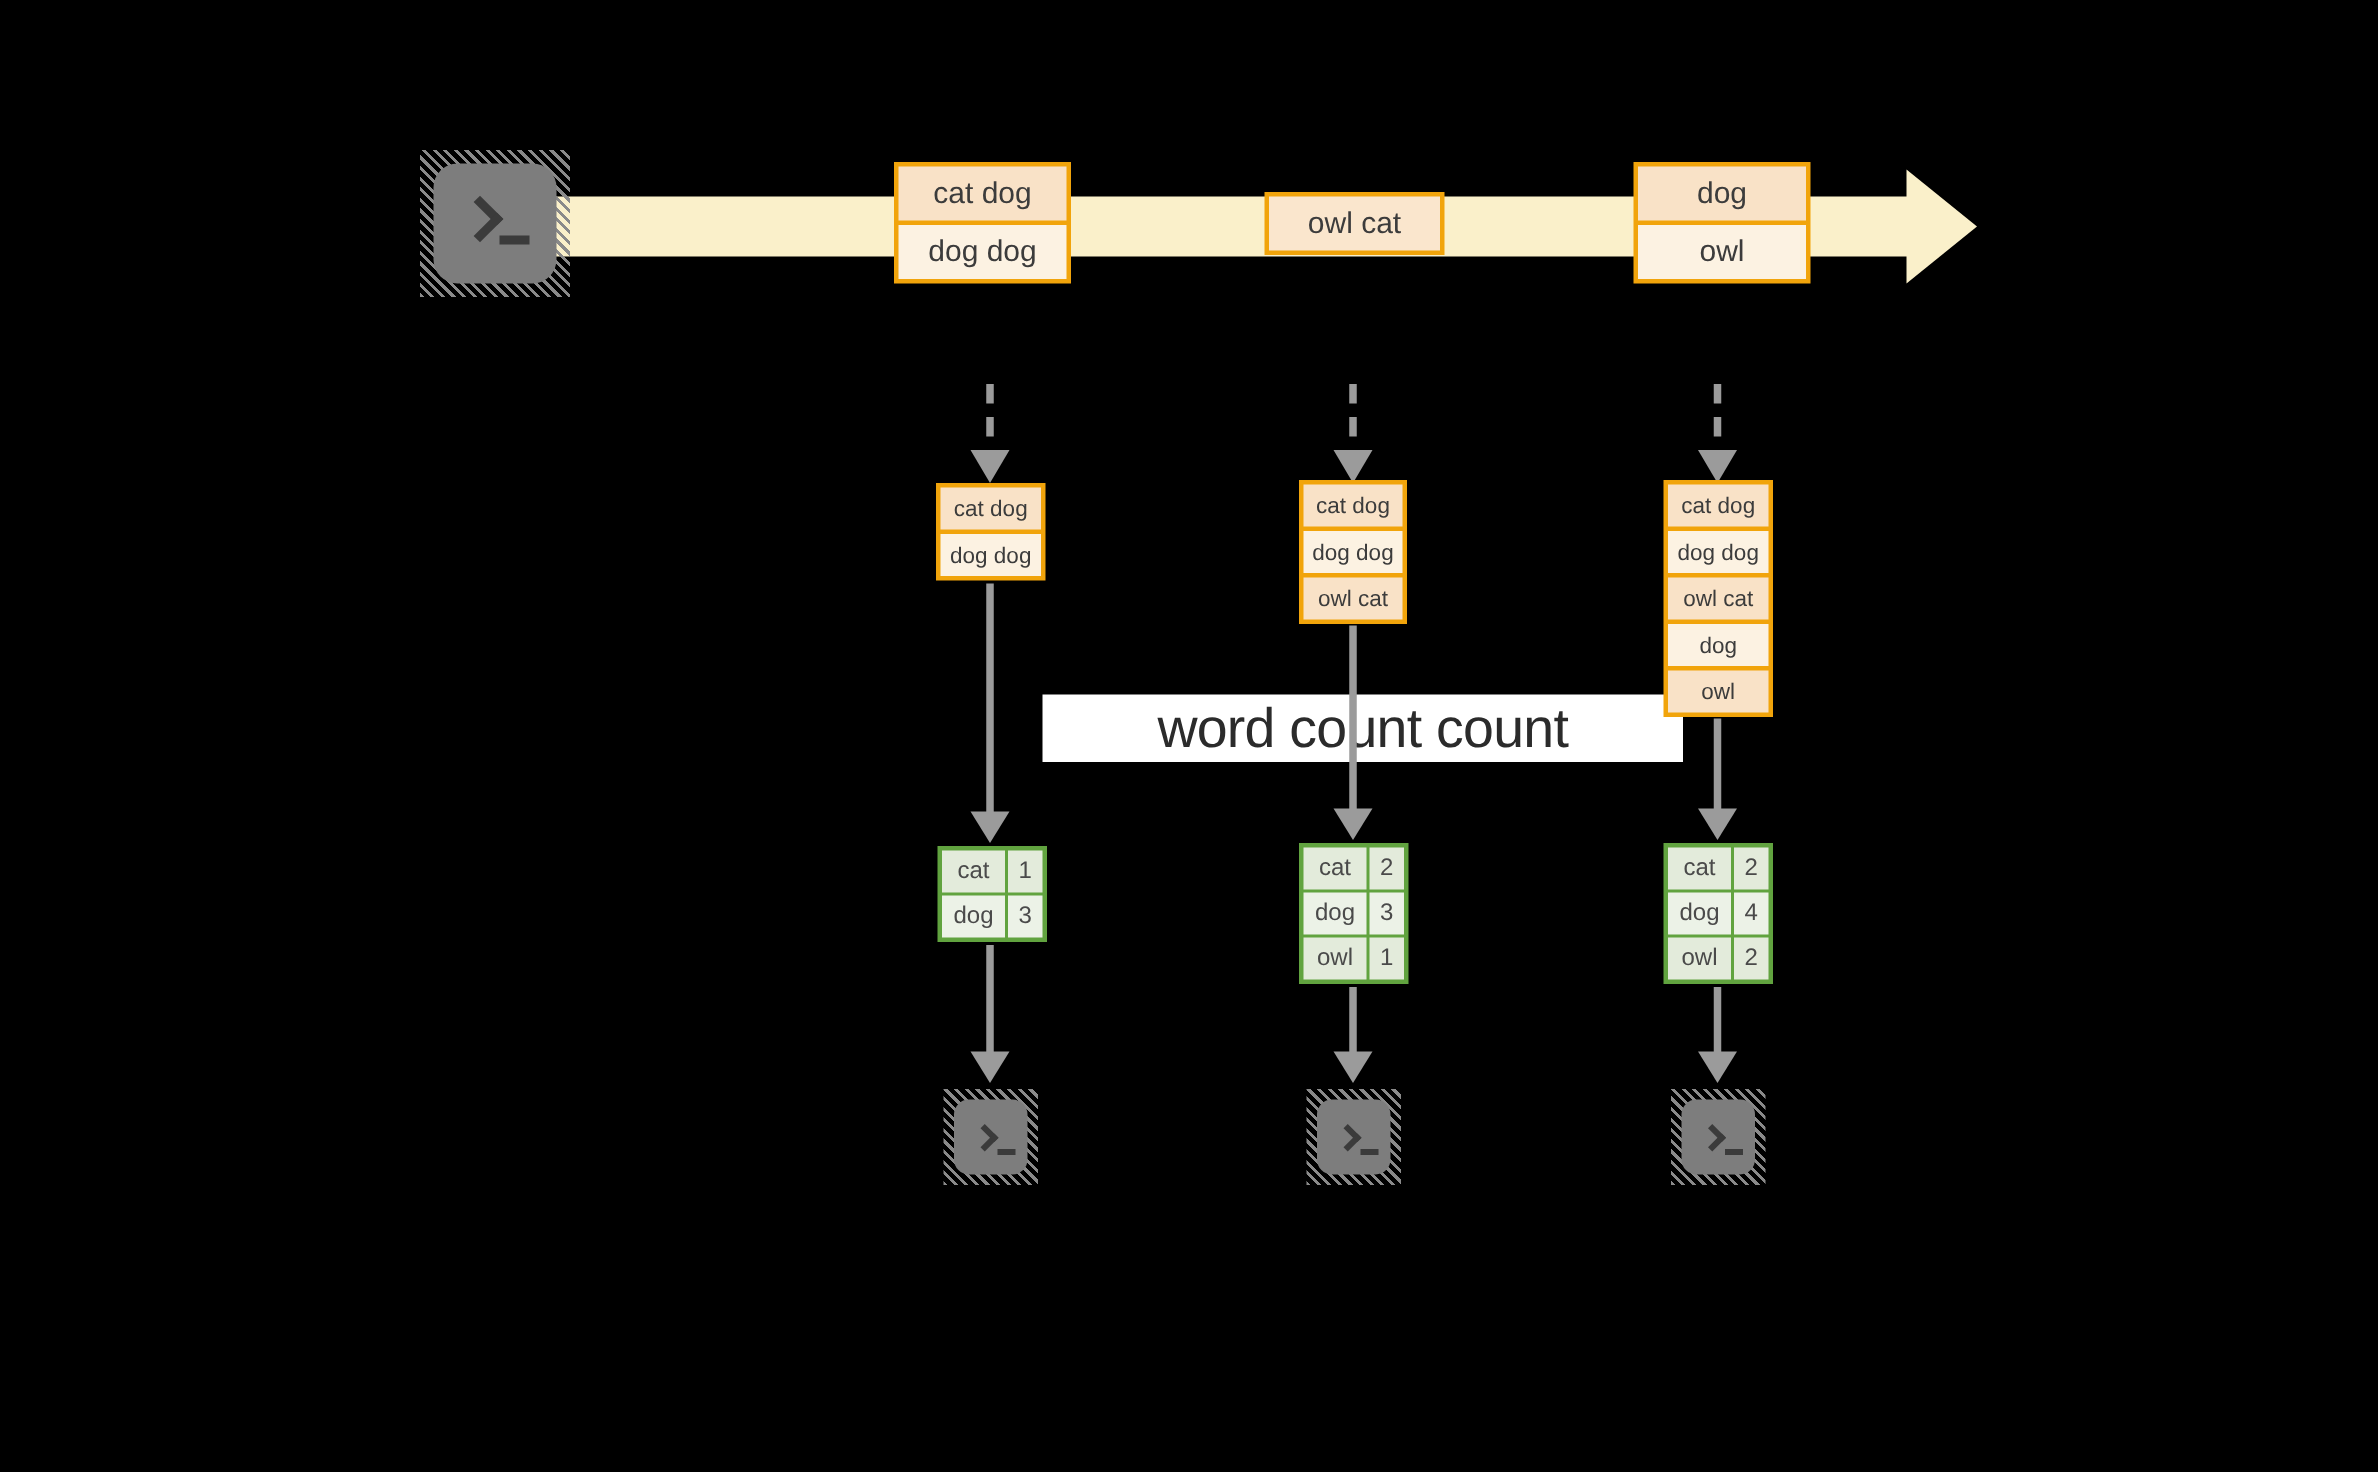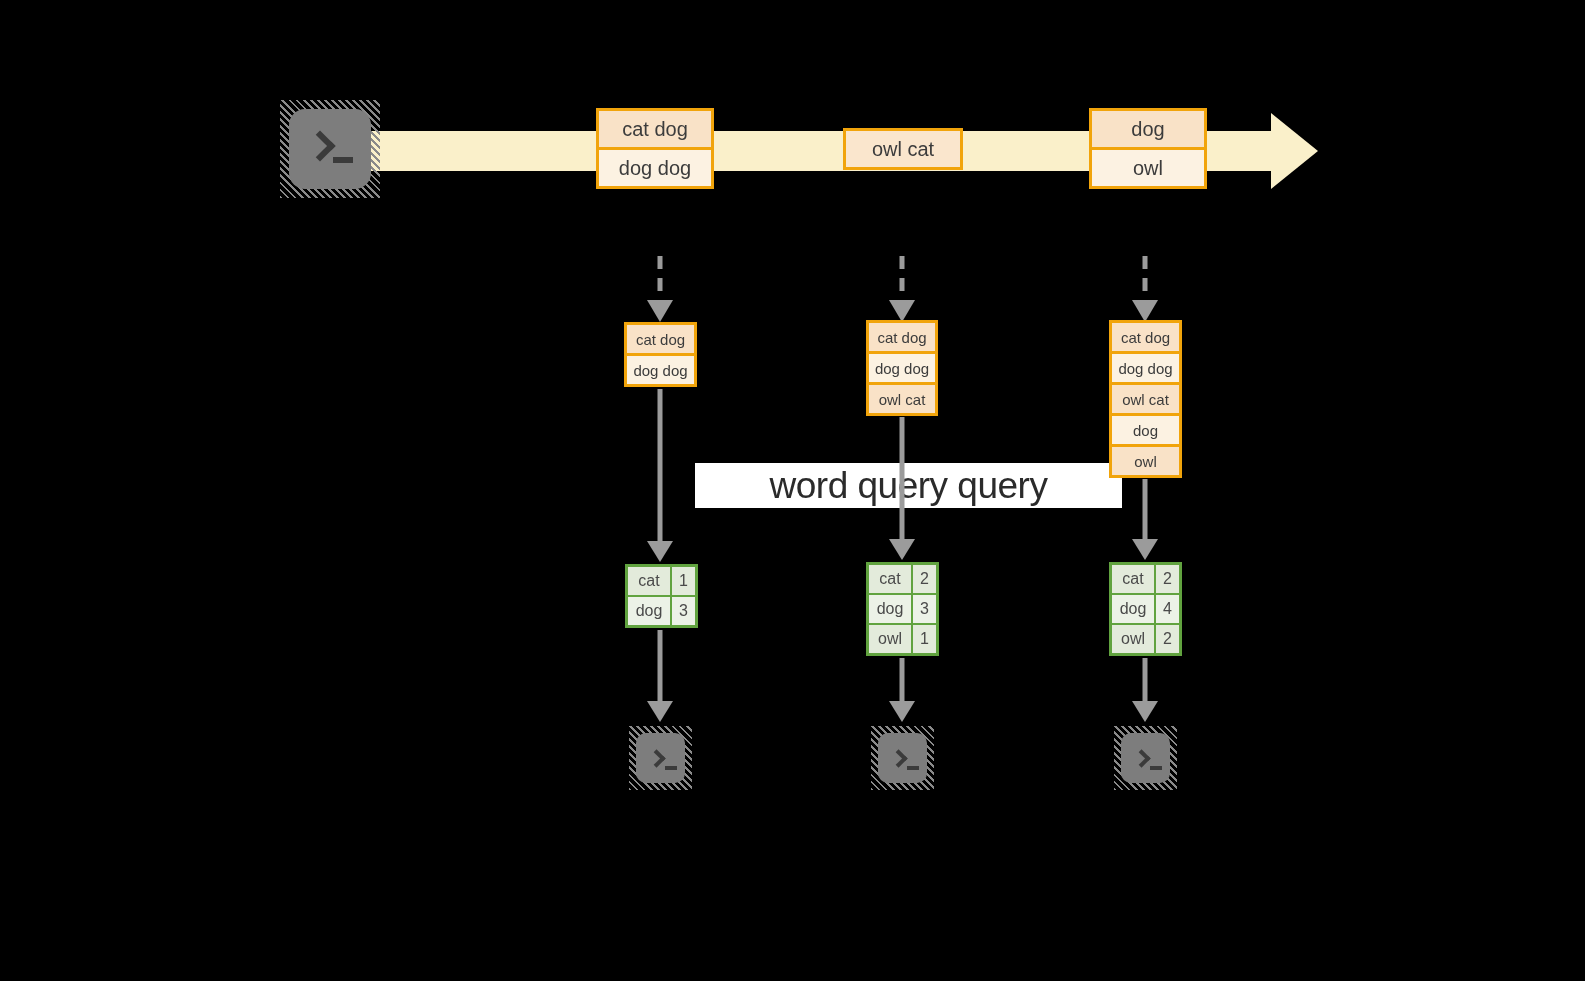--- a/index.html
+++ b/index.html
@@ -52,21 +52,21 @@
 </style>
 </head>
 <body>
 
 <div class="canvas">
 
   <div class="abs stream-band"></div>
   <div class="abs stream-head"></div>
 
   <div class="abs query-band">
-    <span>word query query</span>
+    <span>word count count</span>
   </div>
 
   <svg class="abs arrows" width="1585" height="981" viewBox="0 0 1585 981">
     <g stroke="#9B9B9B" stroke-width="5" fill="#9B9B9B">
       <g>
         <line x1="660" y1="256" x2="660" y2="301" stroke-dasharray="13 9"></line>
         <path d="M647 300 L673 300 L660 322 Z" stroke="none"></path>
       </g>
       <g>
         <line x1="902" y1="256" x2="902" y2="301" stroke-dasharray="13 9"></line>

